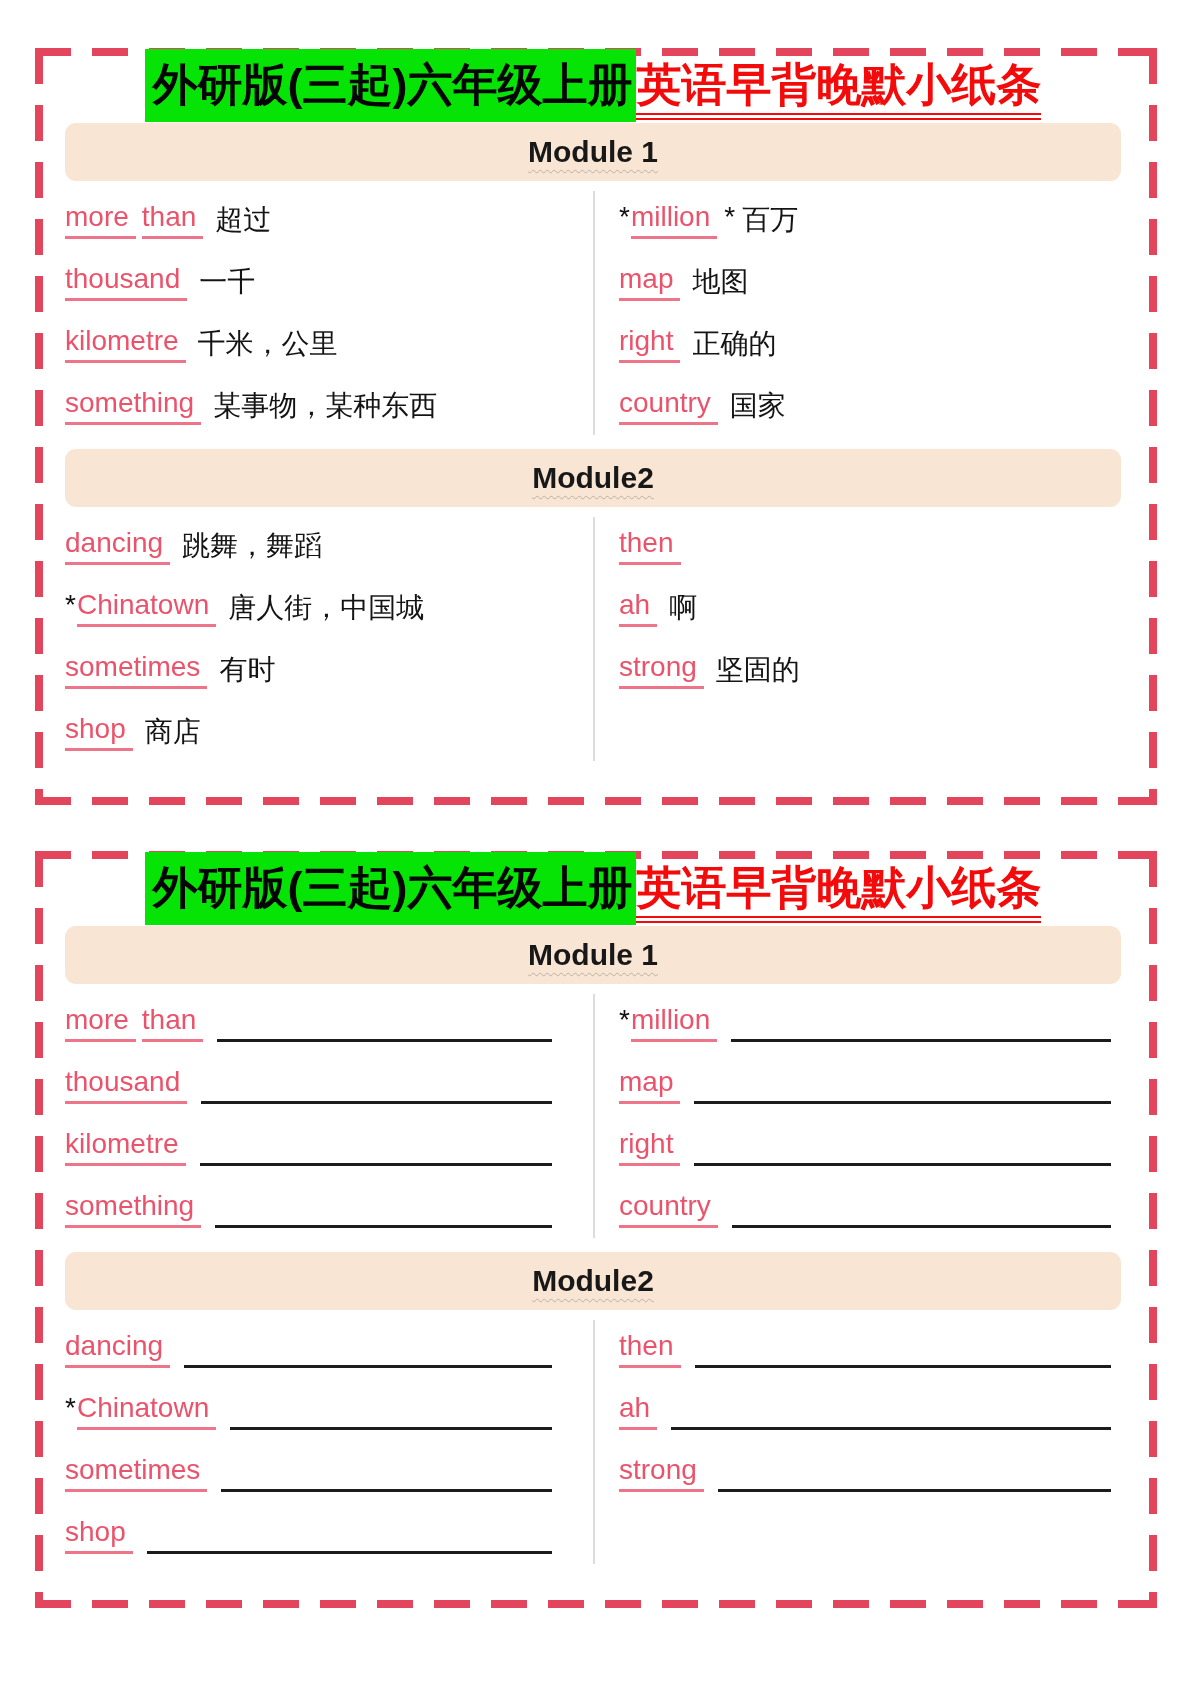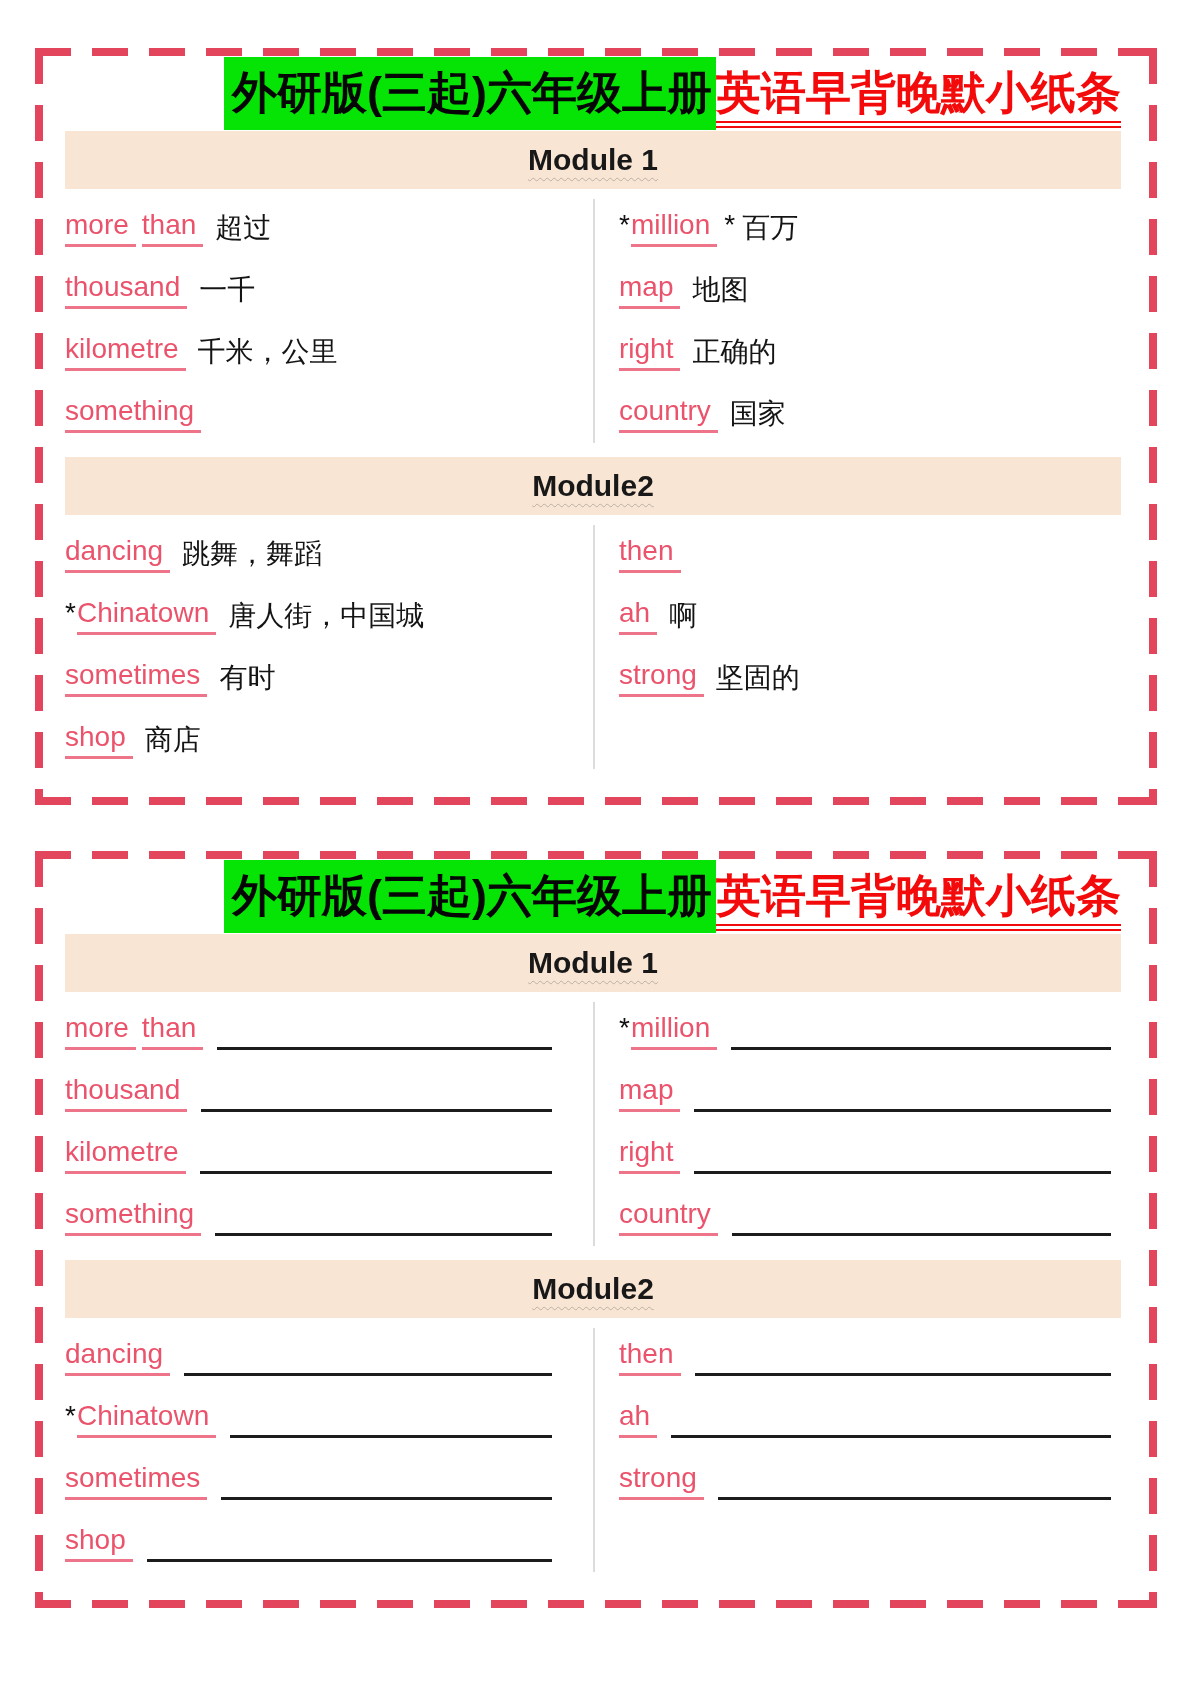--- a/index.html
+++ b/index.html
@@ -20,27 +20,27 @@
   #panel-1{top:851px;height:757px;}
   
   .dash{position:absolute;display:block;}
   .dash.h{left:0;right:0;height:8px;
     background:repeating-linear-gradient(90deg,var(--dash) 0 36px,transparent 36px 57px);}
   .dash.v{top:0;bottom:0;width:8px;
     background:repeating-linear-gradient(180deg,var(--dash) 0 36px,transparent 36px 57px);}
   .dash.t{top:0;} .dash.b{bottom:0;} .dash.l{left:0;} .dash.r{right:0;}
   .content{position:absolute;left:30px;right:36px;top:10px;bottom:10px;}
   
-  .title{margin-top:8px;text-align:right;white-space:nowrap;
+  .title{margin-top:0;text-align:center;white-space:nowrap;
     font-weight:900;font-size:45px;line-height:1.18;letter-spacing:0px;}
   .t-green{background:var(--green);color:#060606;padding:10px 4px 12px 8px;}
   .t-red{color:var(--red);border-bottom:7px double var(--red);padding-bottom:3px;}
   
   .module-bar{margin-top:12px;height:58px;background:var(--peach);
-    display:flex;align-items:center;justify-content:center;}
+    display:flex;align-items:center;justify-content:center;border-radius:11px;}
   .module-label{font-size:30px;font-weight:600;color:#181818;
     text-decoration:underline wavy rgba(145,138,128,.55);
     text-decoration-thickness:1px;text-underline-offset:7px;}
   
   .rows{position:relative;display:grid;grid-template-columns:1fr 1fr;margin-top:8px;}
   .rows::before{content:"";position:absolute;left:50%;top:2px;bottom:2px;width:2px;
     background:var(--divider);}
   .col{display:flex;flex-direction:column;}
   .col.left{padding-right:31px;}
   .col.right{padding-left:26px;}
@@ -86,20 +86,21 @@
             <div class="row">
               <span class="en">
                 <span class="tok">kilometre</span>
               </span>
               <span class="zh">千米，公里</span>
             </div>
             <div class="row">
               <span class="en">
                 <span class="tok">something</span>
               </span>
+              <span class="zh">某事物，某种东西</span>
             </div>
           </div>
           <div class="col right">
             <div class="row">
               <span class="en">
                 <span class="aster pre">*</span>
                 <span class="tok">million</span>
                 <span class="aster suf">*</span>
               </span>
               <span class="zh">百万</span>

